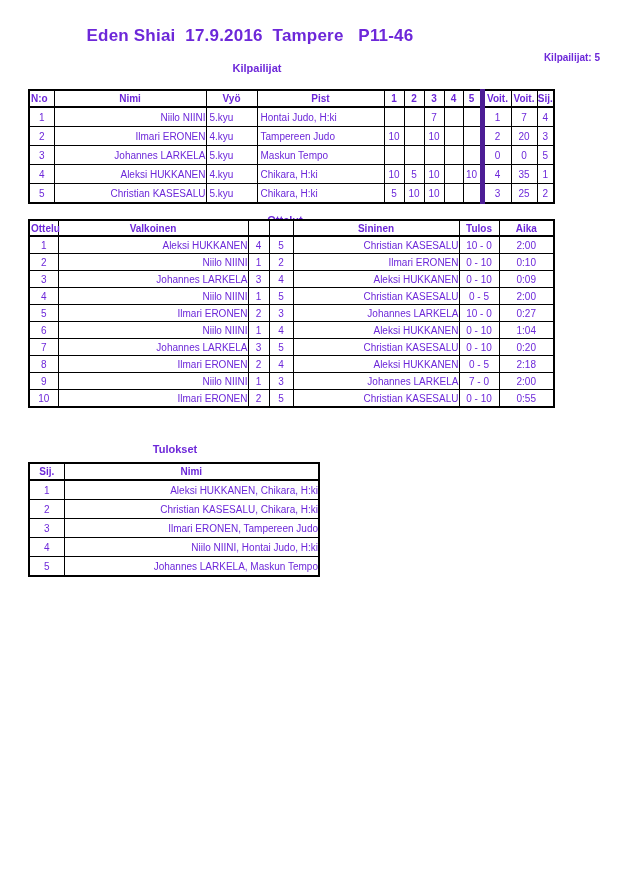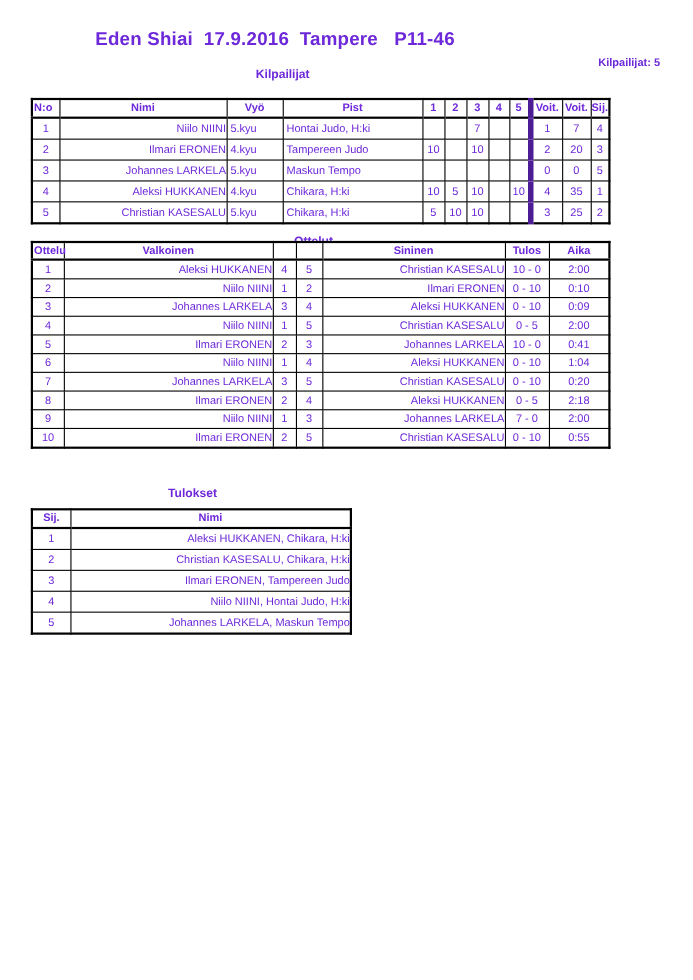--- a/index.html
+++ b/index.html
@@ -251,21 +251,21 @@
         <td>0 - 5</td>
         <td>2:00</td>
       </tr>
       <tr>
         <td>5</td>
         <td class="l">Ilmari ERONEN</td>
         <td>2</td>
         <td>3</td>
         <td class="l">Johannes LARKELA</td>
         <td>10 - 0</td>
-        <td>0:41</td>
+        <td>0:27</td>
       </tr>
       <tr>
         <td>6</td>
         <td class="l">Niilo NIINI</td>
         <td>1</td>
         <td>4</td>
         <td class="l">Aleksi HUKKANEN</td>
         <td>0 - 10</td>
         <td>1:04</td>
       </tr>

